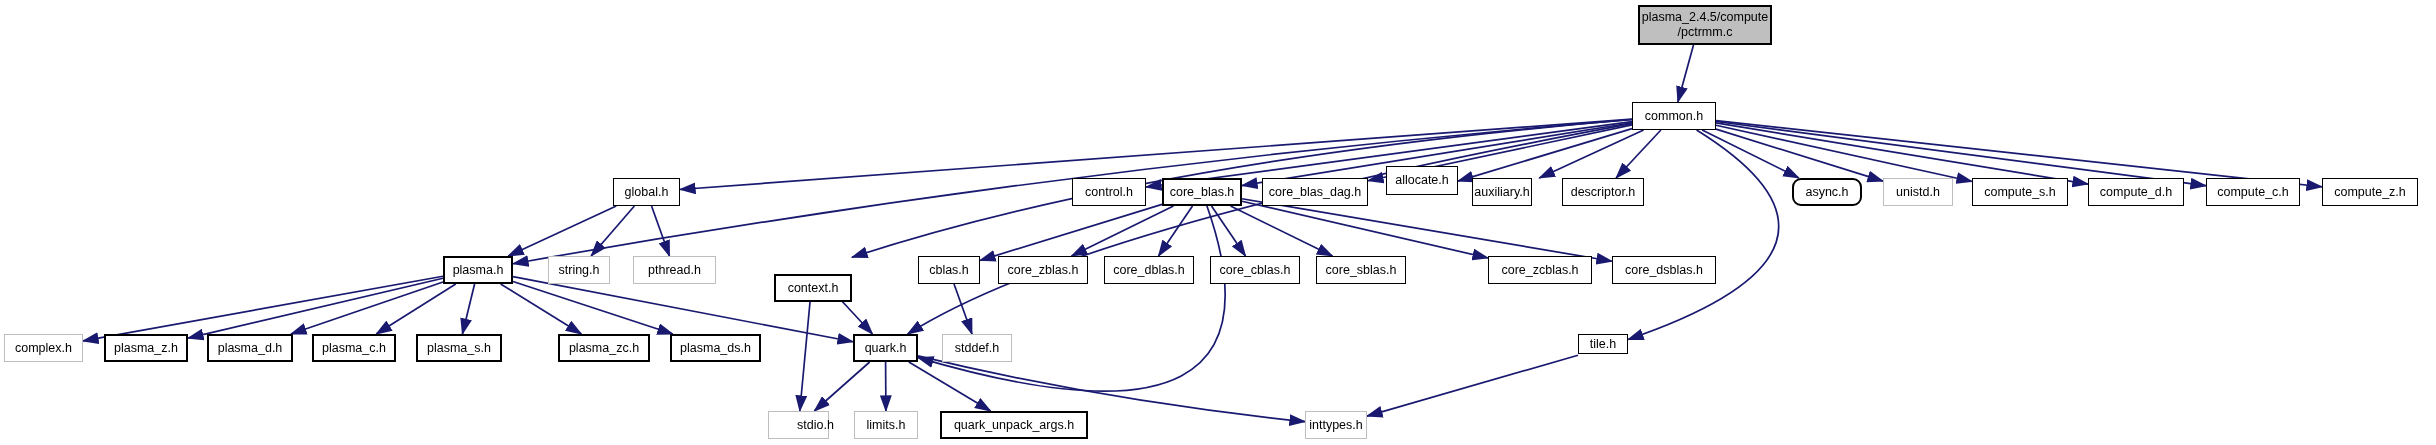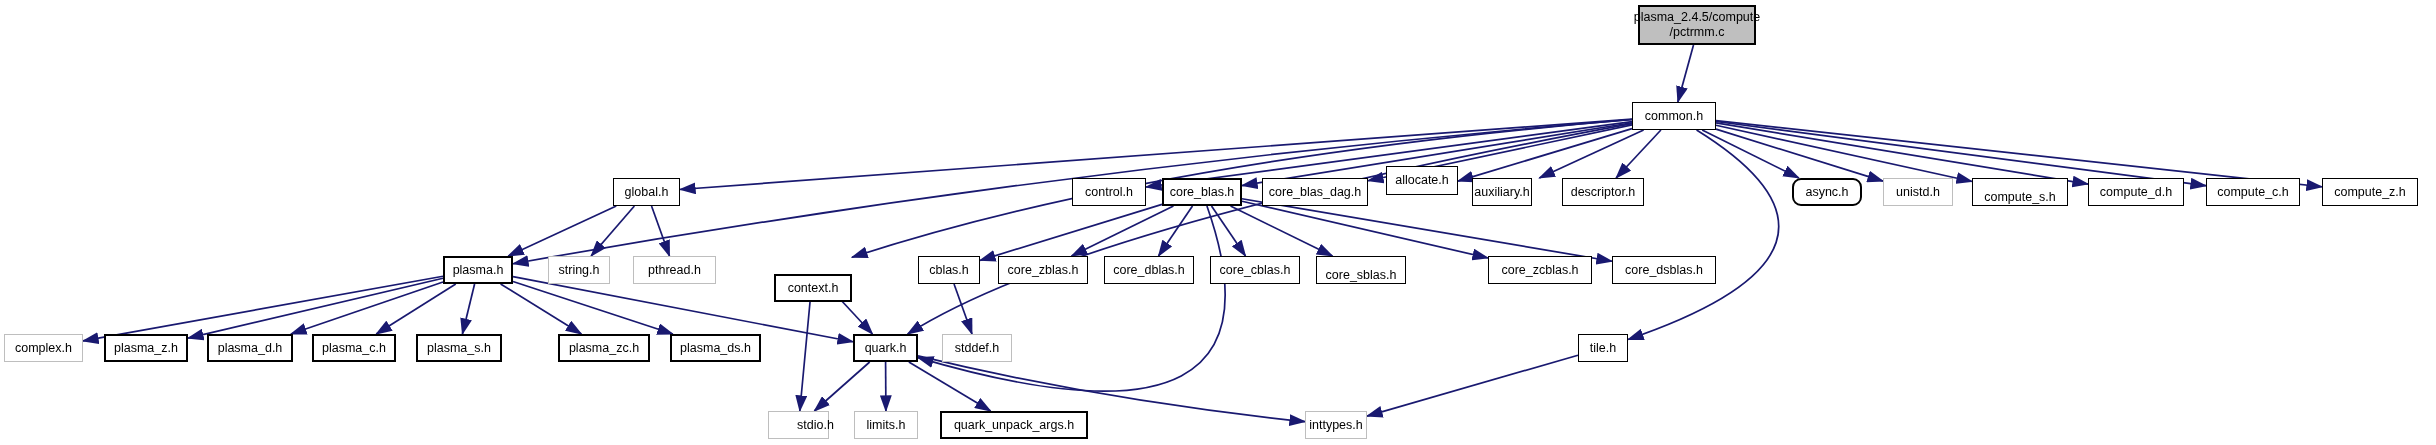--- a/index.html
+++ b/index.html
@@ -77,21 +77,21 @@
         <path d="M1242 198.75324675324674 L1612 261.2207792207792" fill="none" stroke="#191970" stroke-width="1.7" marker-end="url(#arrowhead)"></path>
         <path d="M1206.9352517985612 206 Q1300 470 918 357.5657418576598" fill="none" stroke="#191970" stroke-width="1.7" marker-end="url(#arrowhead)"></path>
         <path d="M954.025641025641 284 L971.974358974359 334" fill="none" stroke="#191970" stroke-width="1.7" marker-end="url(#arrowhead)"></path>
         <path d="M869.6818181818181 362 L814.3181818181819 411" fill="none" stroke="#191970" stroke-width="1.7" marker-end="url(#arrowhead)"></path>
         <path d="M885.5909090909091 362 L885.9090909090909 411" fill="none" stroke="#191970" stroke-width="1.7" marker-end="url(#arrowhead)"></path>
         <path d="M908.8636363636364 362 L990.6363636363636 411" fill="none" stroke="#191970" stroke-width="1.7" marker-end="url(#arrowhead)"></path>
         <path d="M918 355.8787878787879 Q1100 400 1305 421.71610169491527" fill="none" stroke="#191970" stroke-width="1.7" marker-end="url(#arrowhead)"></path>
         <path d="M1578 355.20973782771534 L1367 416.05992509363296" fill="none" stroke="#191970" stroke-width="1.7" marker-end="url(#arrowhead)"></path>
       </g>
   </svg>
-<div class="node root" style="left: 1638px; top: 5px; width: 118px; height: 40px;">
+<div class="node root" style="left: 1638px; top: 5px; width: 134px; height: 40px;">
       <span class="node-label">plasma_2.4.5/compute
 /pctrmm.c</span>
     </div>
     <div class="node " style="left: 1632px; top: 102px; width: 84px; height: 28px;">
       <span class="node-label">common.h</span>
     </div>
     <div class="node " style="left: 613px; top: 178px; width: 67px; height: 28px;">
       <span class="node-label">global.h</span>
     </div>
     <div class="node " style="left: 1072px; top: 178px; width: 74px; height: 28px;">
@@ -111,21 +111,21 @@
     </div>
     <div class="node " style="left: 1562px; top: 178px; width: 82px; height: 28px;">
       <span class="node-label">descriptor.h</span>
     </div>
     <div class="node bold" style="left: 1792px; top: 178px; width: 70px; height: 28px; border-radius: 9px;">
       <span class="node-label">async.h</span>
     </div>
     <div class="node external" style="left: 1883px; top: 178px; width: 70px; height: 28px;">
       <span class="node-label">unistd.h</span>
     </div>
-    <div class="node " style="left: 1972px; top: 178px; width: 96px; height: 28px; align-items: flex-end;">
+    <div class="node " style="left: 1972px; top: 178px; width: 96px; height: 28px;">
       <span class="node-label">compute_s.h</span>
     </div>
     <div class="node " style="left: 2088px; top: 178px; width: 96px; height: 28px;">
       <span class="node-label">compute_d.h</span>
     </div>
     <div class="node " style="left: 2206px; top: 178px; width: 94px; height: 28px;">
       <span class="node-label">compute_c.h</span>
     </div>
     <div class="node " style="left: 2322px; top: 178px; width: 96px; height: 28px;">
       <span class="node-label">compute_z.h</span>
@@ -147,21 +147,21 @@
     </div>
     <div class="node " style="left: 998px; top: 256px; width: 90px; height: 28px;">
       <span class="node-label">core_zblas.h</span>
     </div>
     <div class="node " style="left: 1104px; top: 256px; width: 90px; height: 28px;">
       <span class="node-label">core_dblas.h</span>
     </div>
     <div class="node " style="left: 1210px; top: 256px; width: 90px; height: 28px;">
       <span class="node-label">core_cblas.h</span>
     </div>
-    <div class="node " style="left: 1316px; top: 256px; width: 90px; height: 28px; align-items: flex-end;">
+    <div class="node " style="left: 1316px; top: 256px; width: 90px; height: 28px;">
       <span class="node-label">core_sblas.h</span>
     </div>
     <div class="node " style="left: 1488px; top: 256px; width: 104px; height: 28px;">
       <span class="node-label">core_zcblas.h</span>
     </div>
     <div class="node " style="left: 1612px; top: 256px; width: 104px; height: 28px;">
       <span class="node-label">core_dsblas.h</span>
     </div>
     <div class="node external" style="left: 4px; top: 334px; width: 79px; height: 28px;">
       <span class="node-label">complex.h</span>
@@ -183,21 +183,21 @@
     </div>
     <div class="node bold" style="left: 670px; top: 334px; width: 91px; height: 28px;">
       <span class="node-label">plasma_ds.h</span>
     </div>
     <div class="node bold" style="left: 853px; top: 334px; width: 65px; height: 28px;">
       <span class="node-label">quark.h</span>
     </div>
     <div class="node external" style="left: 942px; top: 334px; width: 70px; height: 28px;">
       <span class="node-label">stddef.h</span>
     </div>
-    <div class="node " style="left: 1578px; top: 334px; width: 50px; height: 28px;">
+    <div class="node " style="left: 1578px; top: 334px; width: 50px; height: 20px;">
       <span class="node-label">tile.h</span>
     </div>
     <div class="node external" style="left: 768px; top: 411px; width: 61px; height: 28px; padding-left: 34px;">
       <span class="node-label">stdio.h</span>
     </div>
     <div class="node external" style="left: 854px; top: 411px; width: 64px; height: 28px;">
       <span class="node-label">limits.h</span>
     </div>
     <div class="node bold" style="left: 940px; top: 411px; width: 148px; height: 28px;">
       <span class="node-label">quark_unpack_args.h</span>

